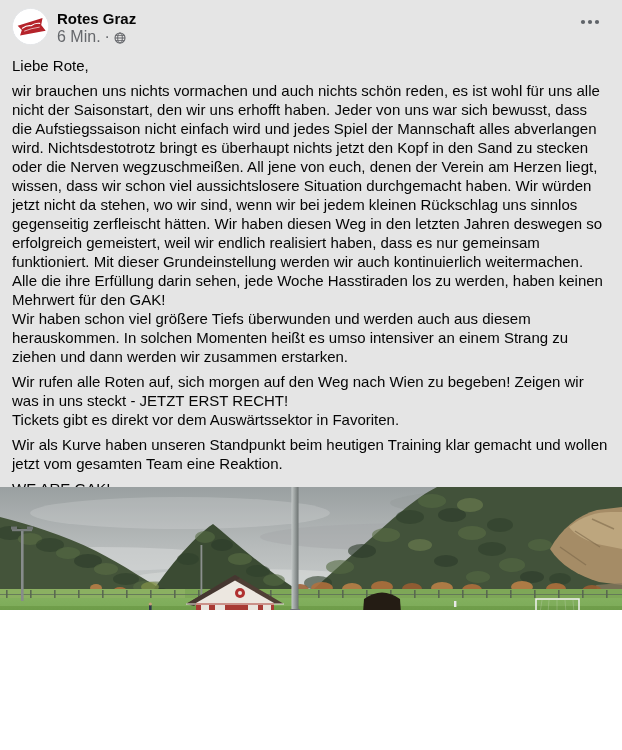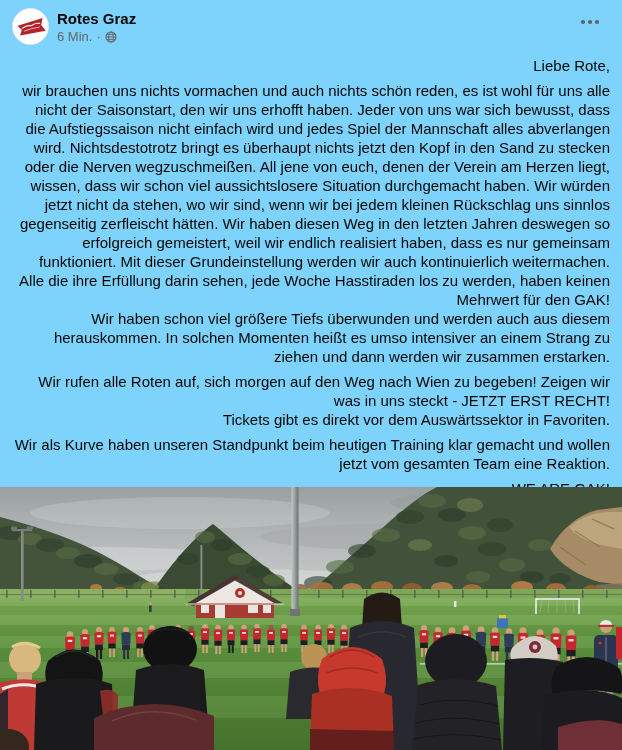--- a/index.html
+++ b/index.html
@@ -1,35 +1,35 @@
 <!DOCTYPE html>
 <html><head>
 <meta charset="utf-8">
 <style>
   * { margin:0; padding:0; box-sizing:border-box; }
   html,body { background:#ffffff; }
   body { font-family:"Liberation Sans","DejaVu Sans",sans-serif; }
-  .post { position:relative; width:622px; height:750px; background:#7dd3fc; overflow:hidden; }
+  .post { position:relative; width:622px; height:610px; background:#e5e5e5; overflow:hidden; }
 
   
   .header { display:flex; align-items:flex-start; padding:8px 16px 0 12px; height:48px; }
   .avatar { width:37px; height:37px; border-radius:50%; border:1px solid #e4e6e9; background:#fff;
             flex:0 0 auto; overflow:hidden; cursor:pointer; }
   .avatar svg { display:block; }
   .head-txt { margin-left:8px; flex:1 1 auto; padding-top:1px; }
   .author { font-size:15px; font-weight:700; color:#050505; line-height:19px; cursor:pointer; }
-  .meta { display:flex; align-items:center; gap:4px; font-size:13px; color:#65676b; line-height:16px; margin-top:1px; }
+  .meta { display:flex; align-items:center; gap:4px; font-size:16px; color:#65676b; line-height:16px; margin-top:1px; }
   .meta .sep { color:#65676b; }
   .globe { width:12px; height:12px; display:inline-block; }
   .more { width:32px; height:24px; display:flex; align-items:center; justify-content:center;
           border-radius:6px; cursor:pointer; margin-top:2px; }
   .more svg { display:block; }
 
   
-  .body { padding:8px 12px 0 12px; height:439px; overflow:hidden;text-align:right; }
+  .body { padding:8px 12px 0 12px; height:439px; overflow:hidden; }
   .para { font-size:15px; line-height:19px; color:#050505; margin:0 0 6px 0; white-space:pre-line; }
 
   
   .photo { position:absolute; left:0; top:487px; width:622px; height:263px; overflow:hidden; cursor:pointer; }
   .photo svg { display:block; }
 </style>
 </head>
 <body>
 
 <div class="post">

